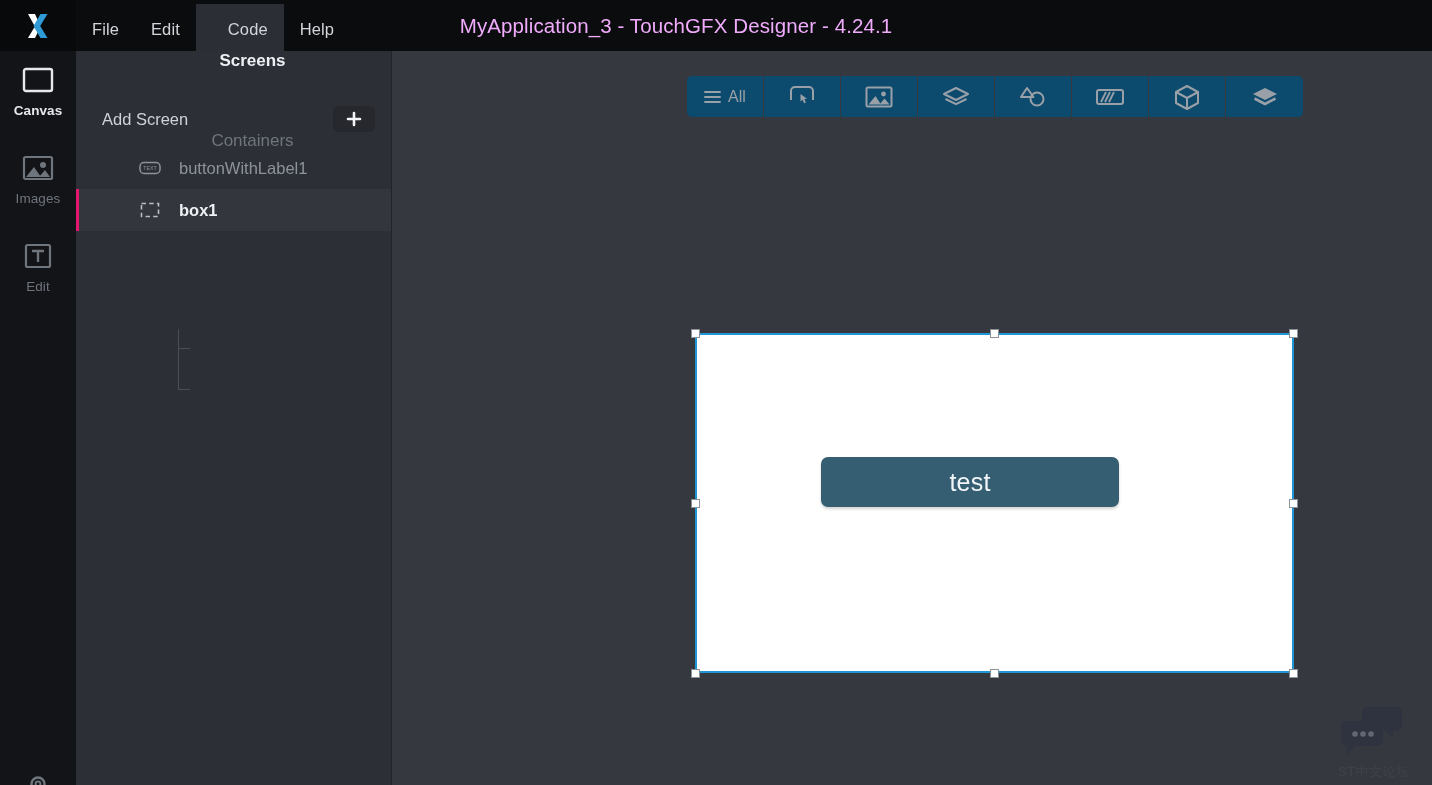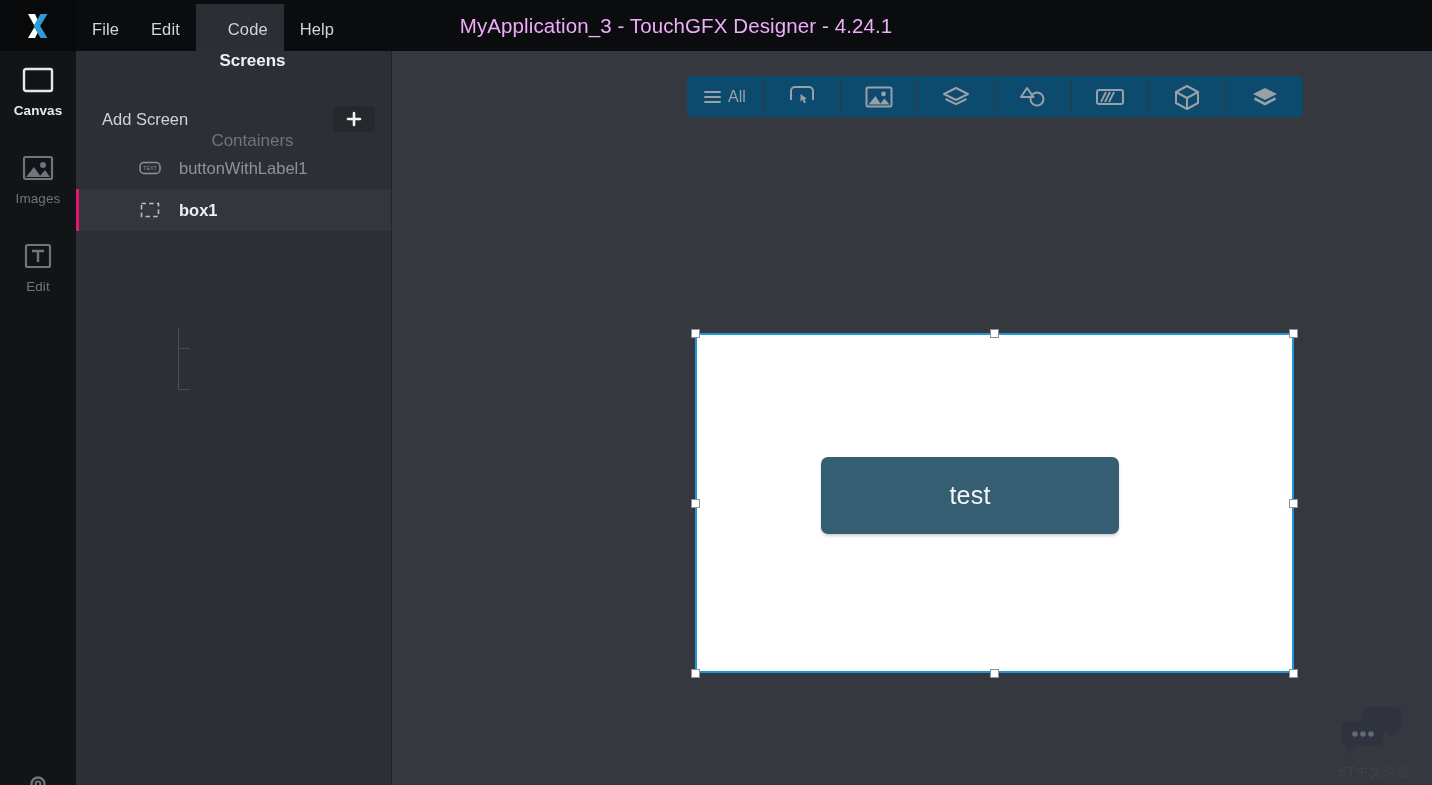--- a/index.html
+++ b/index.html
@@ -126,21 +126,21 @@
   .h-nw { left: -3px; top: -3px; }
   .h-n  { left: 296px; top: -3px; }
   .h-ne { left: 595px; top: -3px; }
   .h-w  { left: -3px; top: 167px; }
   .h-e  { left: 595px; top: 167px; }
   .h-sw { left: -3px; top: 337px; }
   .h-s  { left: 296px; top: 337px; }
   .h-se { left: 595px; top: 337px; }
 
   .btn-test {
-    position: absolute; left: 428px; top: 406px; width: 298px; height: 77px;
+    position: absolute; left: 428px; top: 406px; width: 298px; height: 50px;
     background: #365e73; border-radius: 7px;
     display: flex; align-items: center; justify-content: center;
     color: #f2f5f7; font-size: 25px; letter-spacing: .2px;
     box-shadow: 0 2px 3px rgba(0,0,0,.18);
   }
 
   
   .watermark {
     position: absolute; right: 6px; bottom: 4px; width: 104px; height: 92px;
     opacity: .5; display: flex; flex-direction: column; align-items: center; justify-content: flex-end;

